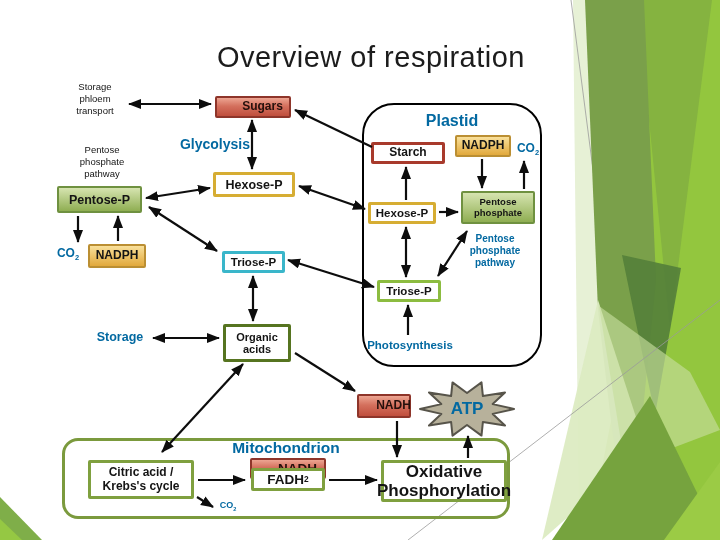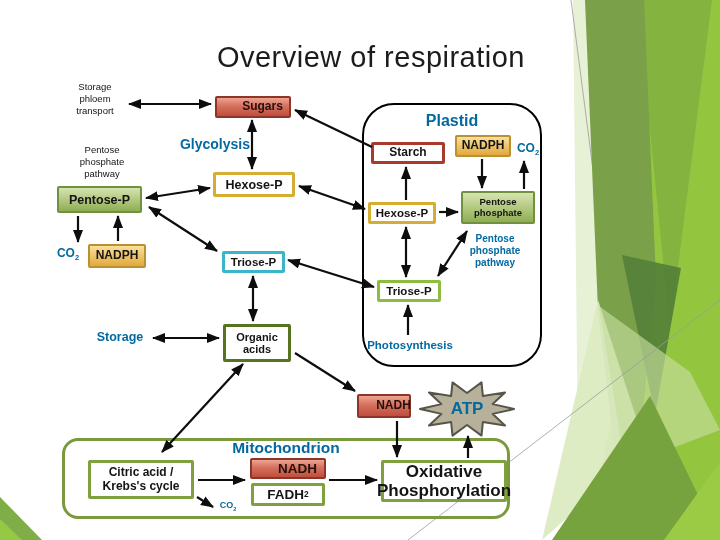--- a/index.html
+++ b/index.html
@@ -99,21 +99,21 @@
     <div>pathway</div>
   </div>
   <div class="box w-ltgreen" style="left:377px;top:280px;width:64px;height:22px;font-size:11.5px;z-index:3;">Triose-P</div>
   <div class="lbl" style="left:364px;top:338px;width:92px;font-size:11.5px;z-index:3;">Photosynthesis</div>
 
   <div class="box w-olive" style="left:88px;top:460px;width:106px;height:39px;font-size:12px;z-index:3;">
     <div>Citric acid /</div>
     <div>Krebs's cycle</div>
   </div>
   <div class="box grad-red" style="left:250px;top:458px;width:76px;height:21px;font-size:13.5px;z-index:3;">NADH</div>
-  <div class="box w-olive" style="left:251px;top:483px;width:74px;height:23px;font-size:13.5px;z-index:3;flex-direction:row;text-align:center;">
+  <div class="box w-olive" style="left:251px;top:468px;width:74px;height:23px;font-size:13.5px;z-index:3;flex-direction:row;text-align:center;">
     <span>FADH</span>
       <sub>2</sub>
   </div>
   <div class="box w-olive" style="left:381px;top:460px;width:126px;height:42px;font-size:17px;z-index:3;">
     <div>Oxidative</div>
     <div>Phosphorylation</div>
   </div>
   <div class="lbl" style="left:214px;top:500px;width:28px;font-size:9px;z-index:3;">
     <span>CO</span><sub>2</sub>
   </div>

